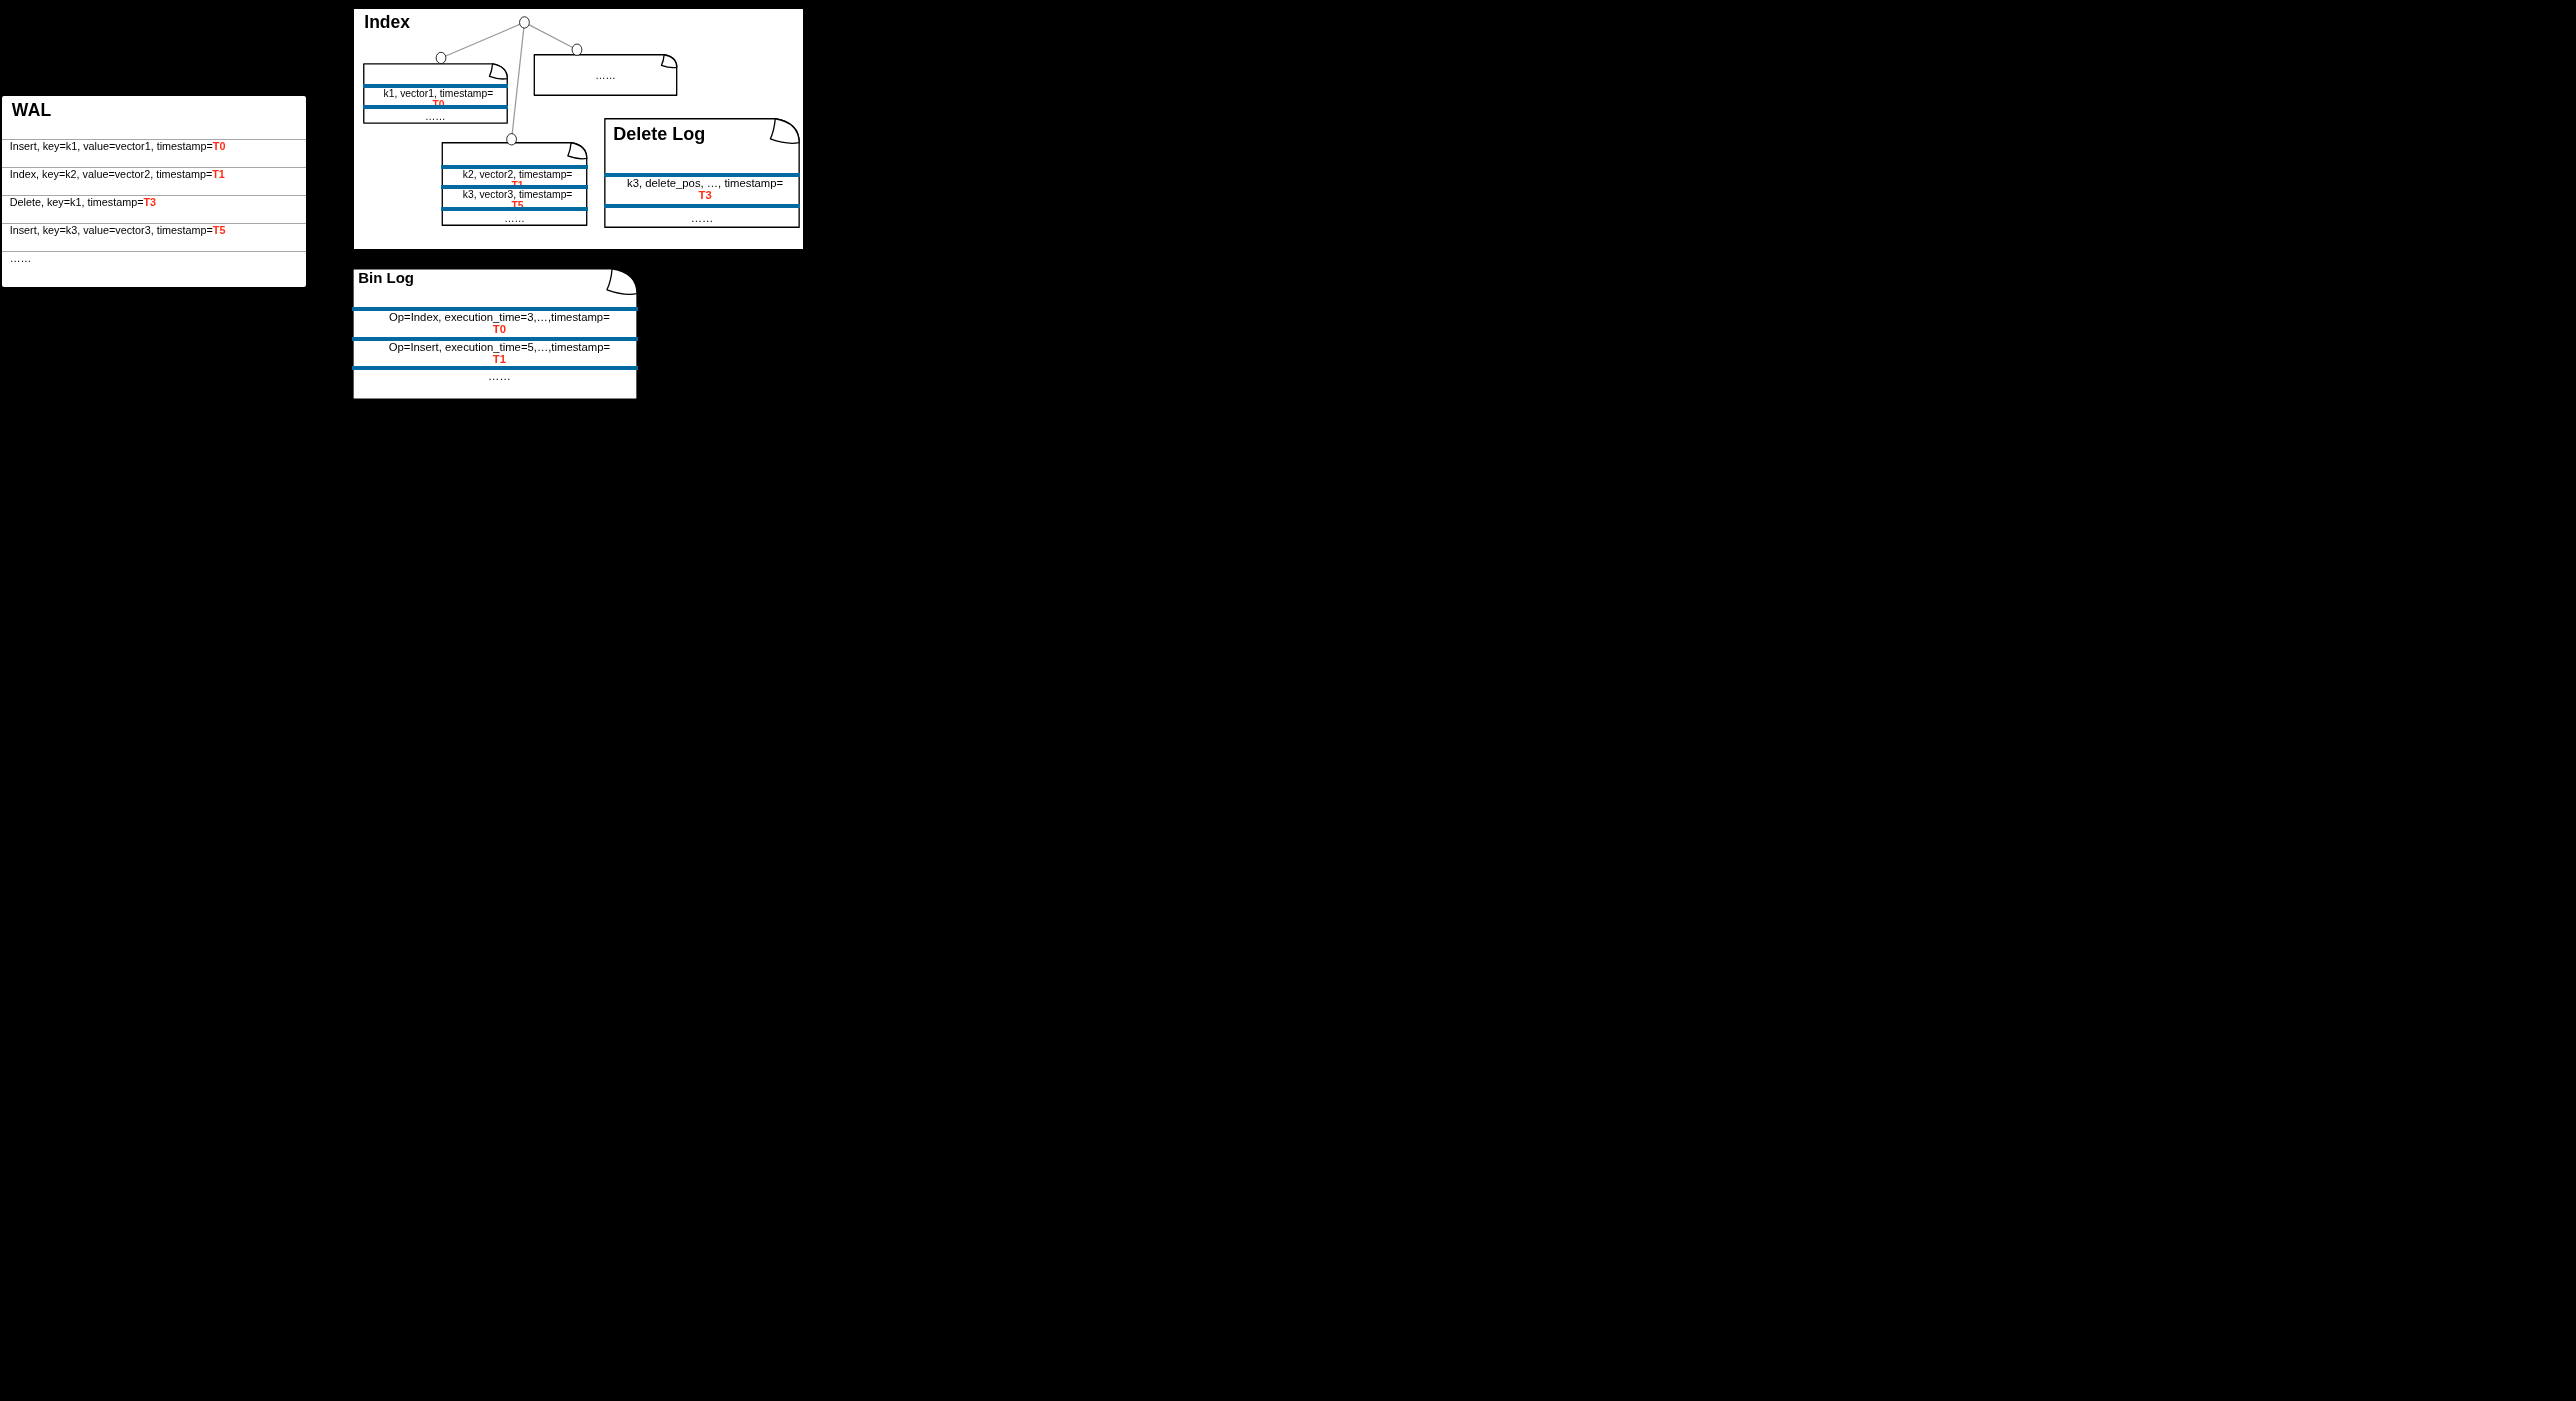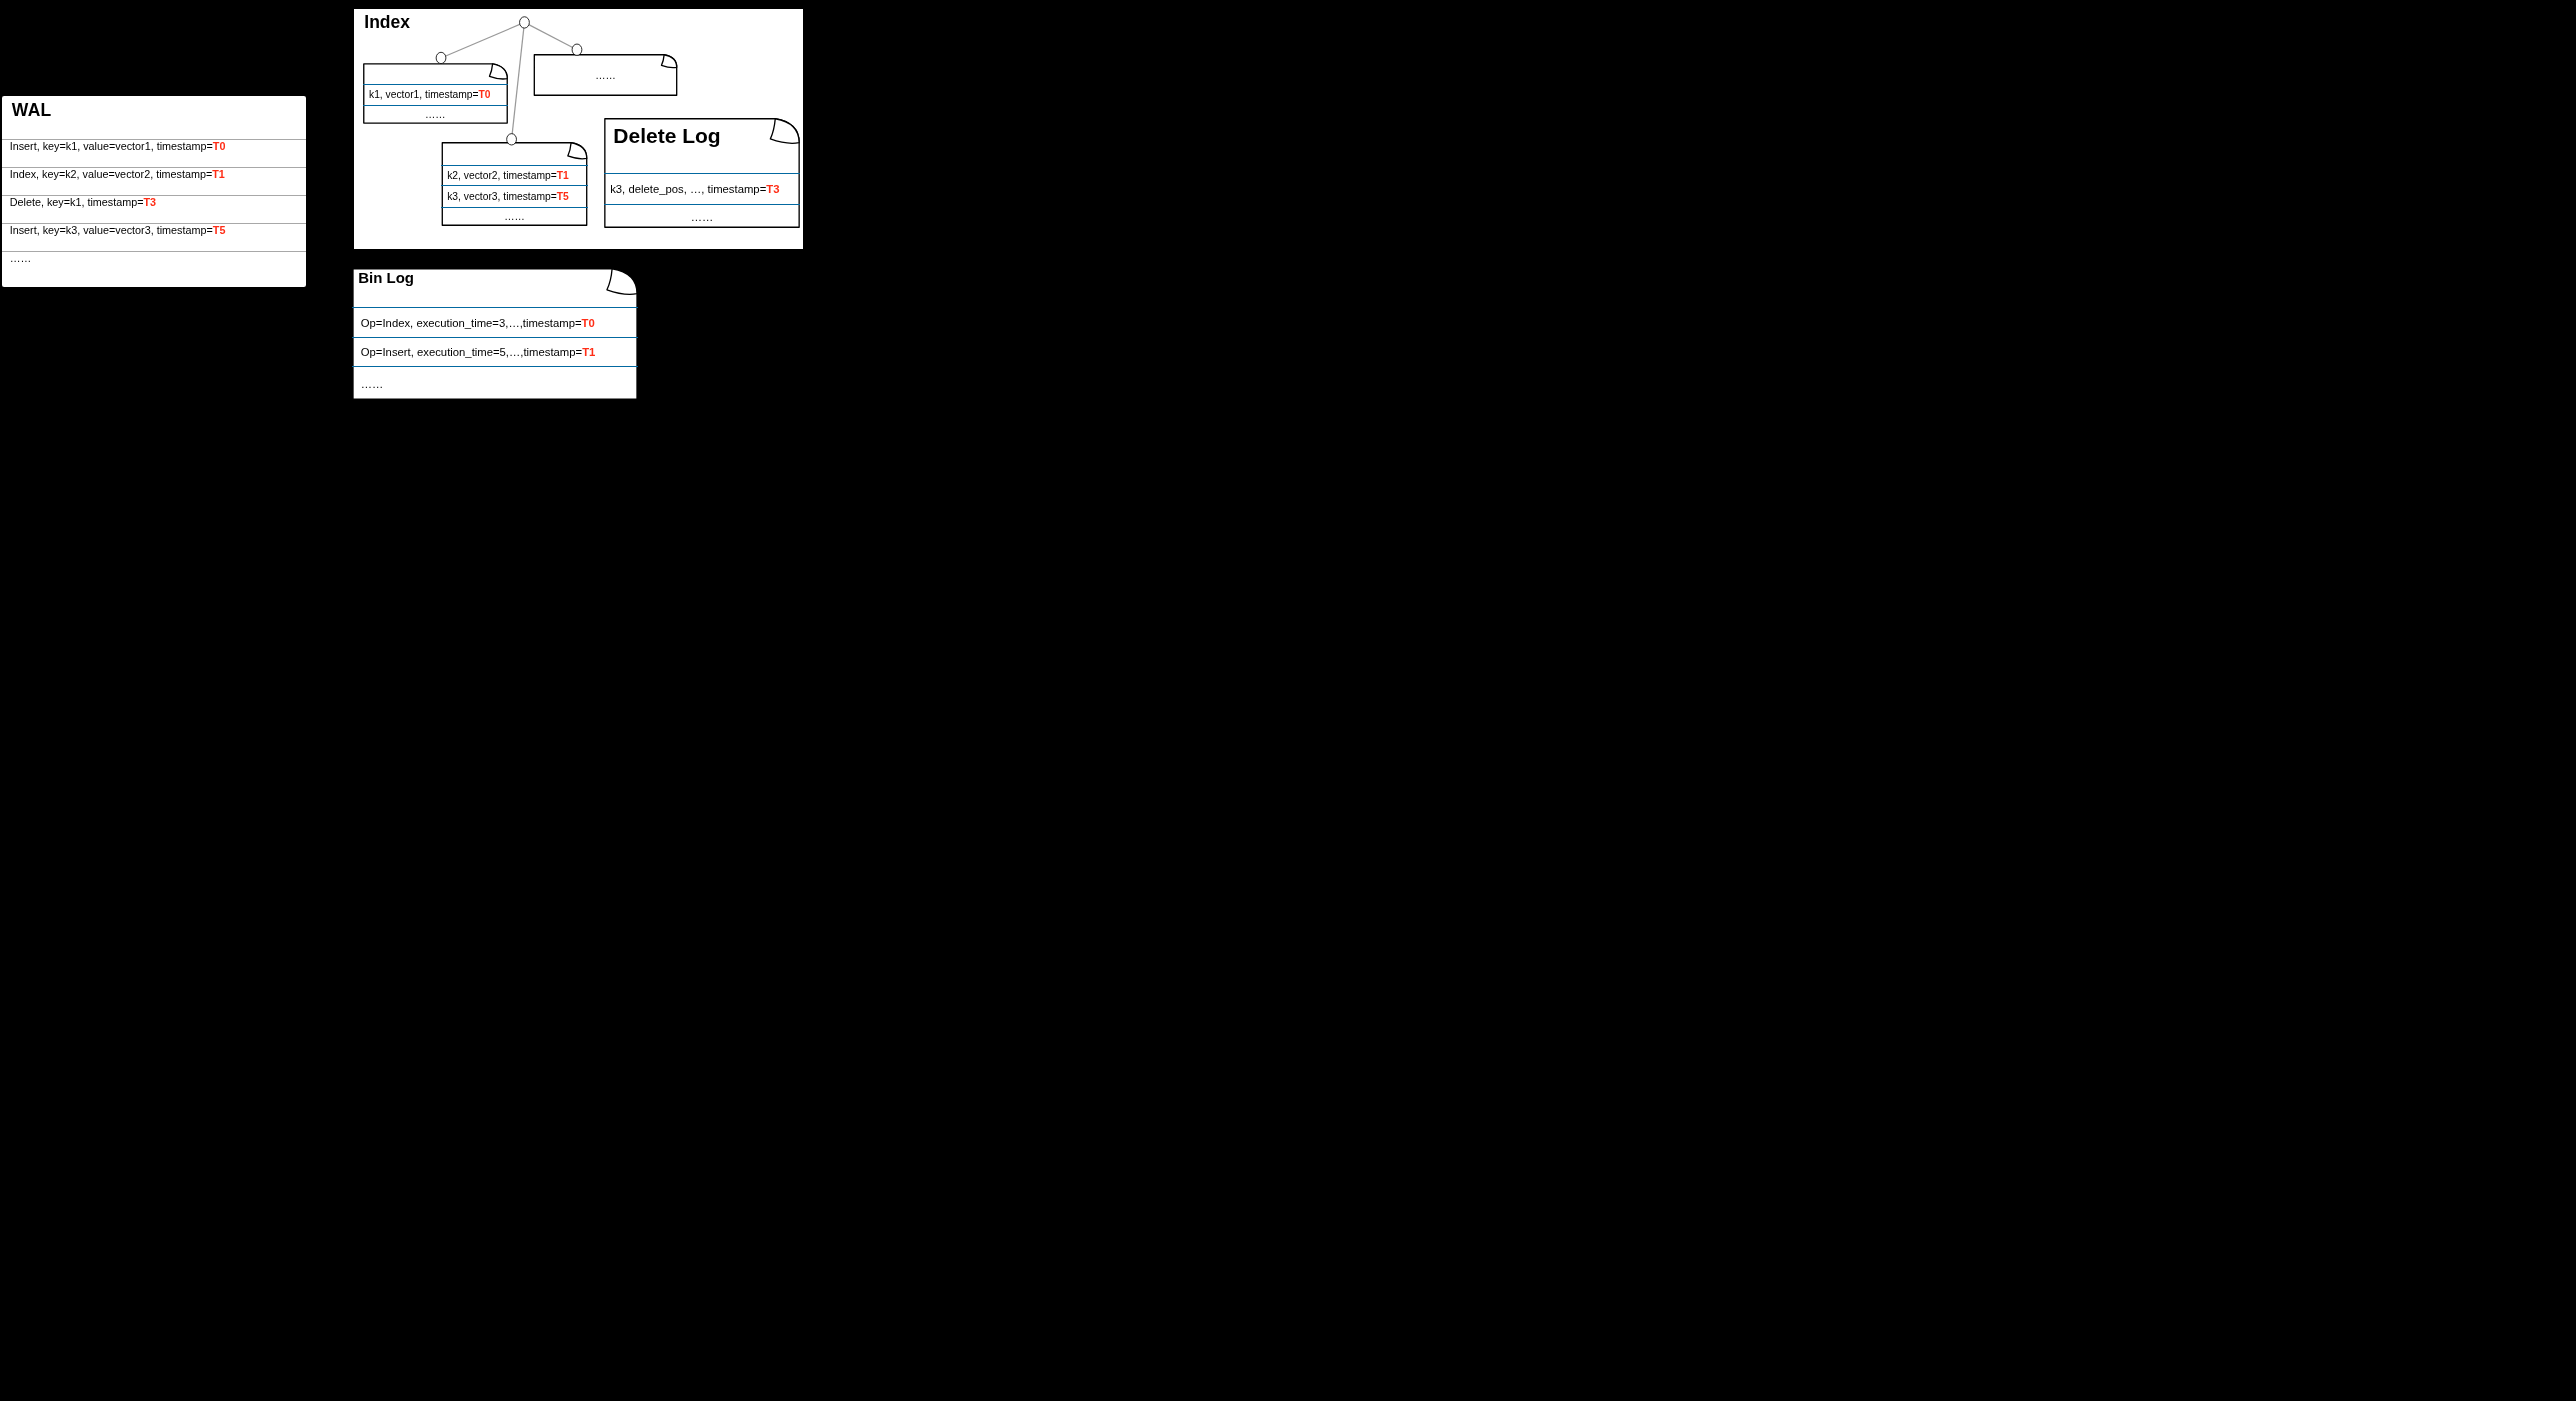--- a/index.html
+++ b/index.html
@@ -55,28 +55,28 @@
   .doc-content {
     position: absolute; left: 0; top: 0; right: 0; bottom: 0;
     z-index: 1; display: flex; flex-direction: column;
   }
   .doc-row {
     box-sizing: border-box;
     display: flex; align-items: center;
     font-size: 10.3px; white-space: nowrap; overflow: hidden;
     padding-left: 6.2px;
   }
-  .doc-row.divided { border-top: 1px solid #0369a1; }
+  .doc-row.divided { border-top: 4px solid #0369a1; flex-direction: column; }
   .doc-row.centered { justify-content: center; padding-left: 0; }
   .doc-row.header { padding: 0; }
 
   .page-title {
     font-weight: 700;
     padding: 6.2px 0 0 9.3px;
-    font-size: 21px;
+    font-size: 18px;
   }
 
   
   .big-row { font-size: 11.3px; }
 
   
   .binlog { left: 352px; top: 268px; }
   .binlog .page-title { padding: 1px 0 0 6.2px; font-size: 15px; }
 
   

